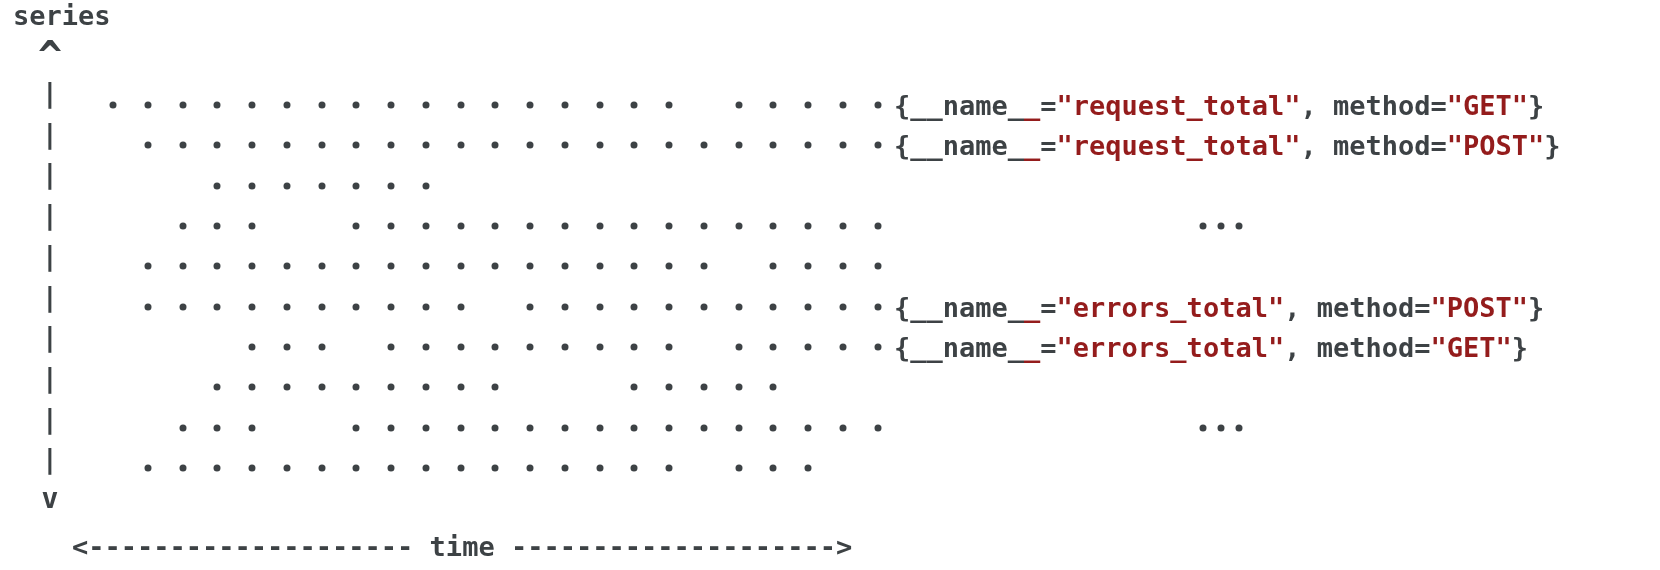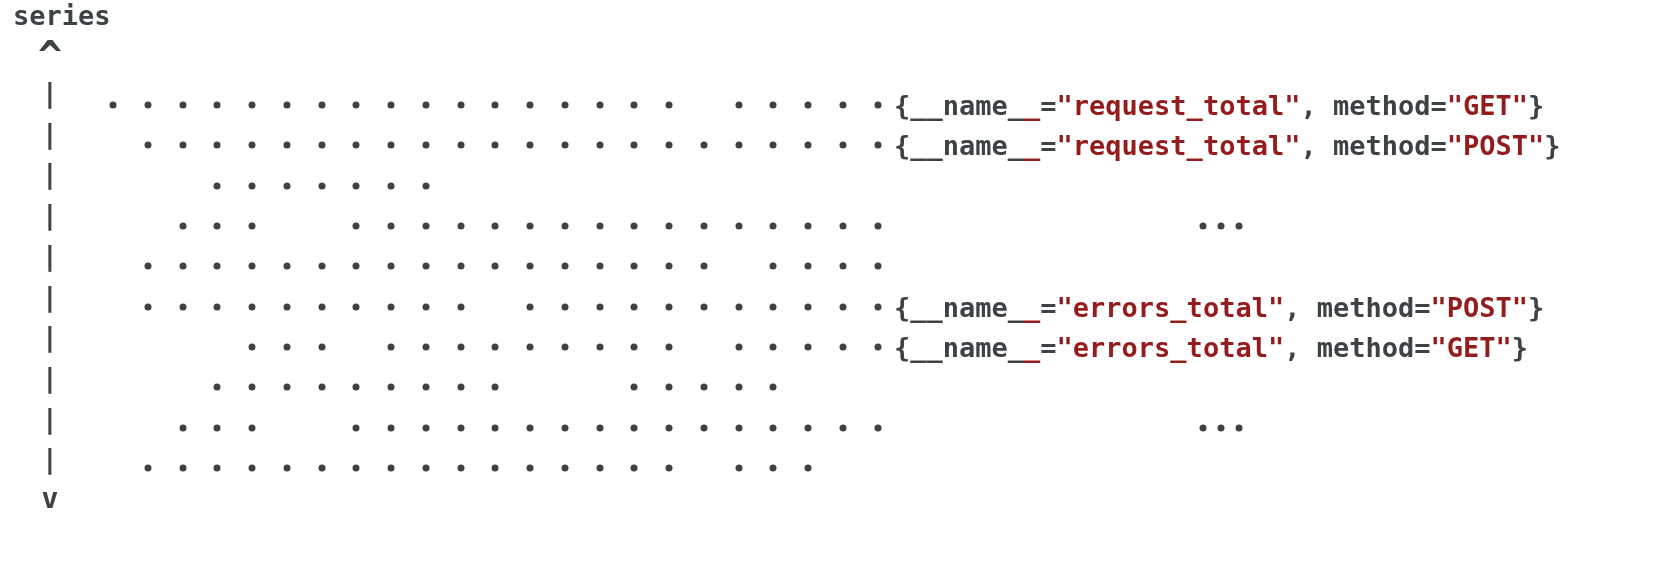--- a/index.html
+++ b/index.html
@@ -253,14 +253,15 @@
       <div class="dot" style="left: 808px; top: 468.15px;"></div>
     </div>
 
   <div id="labels">
       <div class="series-label mono" style="left: 894px; top: 105px;"><span class="seg-ink">{__name_</span><span class="seg-red">_</span><span class="seg-ink">=</span><span class="seg-red">"request_total"</span><span class="seg-ink">, method=</span><span class="seg-red">"GET"</span><span class="seg-ink">}</span></div>
       <div class="series-label mono" style="left: 894px; top: 145.35px;"><span class="seg-ink">{__name_</span><span class="seg-red">_</span><span class="seg-ink">=</span><span class="seg-red">"request_total"</span><span class="seg-ink">, method=</span><span class="seg-red">"POST"</span><span class="seg-ink">}</span></div>
       <div class="series-label mono" style="left: 894px; top: 306.75px;"><span class="seg-ink">{__name_</span><span class="seg-red">_</span><span class="seg-ink">=</span><span class="seg-red">"errors_total"</span><span class="seg-ink">, method=</span><span class="seg-red">"POST"</span><span class="seg-ink">}</span></div>
       <div class="series-label mono" style="left: 894px; top: 347.1px;"><span class="seg-ink">{__name_</span><span class="seg-red">_</span><span class="seg-ink">=</span><span class="seg-red">"errors_total"</span><span class="seg-ink">, method=</span><span class="seg-red">"GET"</span><span class="seg-ink">}</span></div>
     </div>
 
+  <div class="time-axis mono">&lt;-------------------- time --------------------&gt;</div>
 
 </div>
 
 </body></html>

